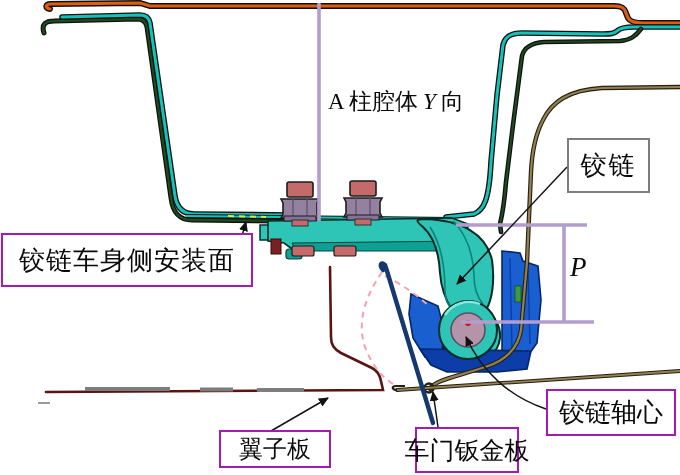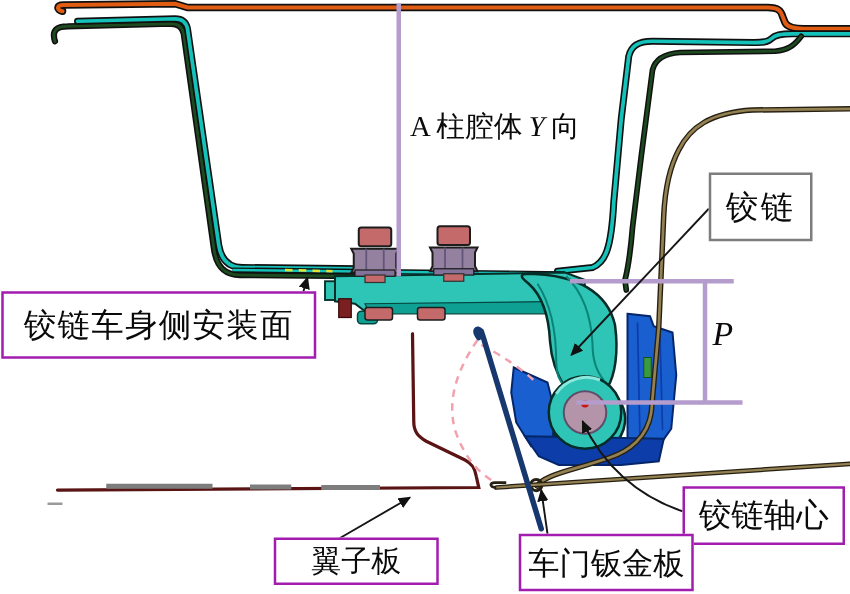--- a/index.html
+++ b/index.html
@@ -7,22 +7,22 @@
          font-family:"Liberation Serif","DejaVu Serif",serif;}
   #art{position:absolute;left:0;top:0;}
   .label-box{position:absolute;display:flex;align-items:center;justify-content:center;
              background:#ffffff;border:2px solid #a21caf;color:#0a0a0a;box-sizing:border-box;
              font-family:"Liberation Serif","DejaVu Serif",serif;white-space:nowrap;}
   .free-text{position:absolute;color:#0a0a0a;white-space:nowrap;
              font-family:"Liberation Serif","DejaVu Serif",serif;}
   #label-mount{left:1px;top:233px;width:252px;height:54px;font-size:26px;letter-spacing:1px;border-width:2px;}
   #label-hinge{left:567px;top:138px;width:83px;height:55px;font-size:26px;letter-spacing:2px;border-color:#7d7d7d;}
   #label-axis{left:546px;top:389px;width:130px;height:47px;font-size:26px;}
-  #label-door{left:415px;top:427px;width:140px;height:46px;font-size:25px;}
-  #label-fender{left:219px;top:430px;width:132px;height:38px;font-size:24px;}
+  #label-door{left:415px;top:427px;width:104px;height:46px;font-size:25px;}
+  #label-fender{left:219px;top:430px;width:112px;height:38px;font-size:24px;}
   #apillar-label{left:328px;top:86px;font-size:23px;}
   #apillar-label .it{font-style:italic;margin:0 5px;}
   #p-label{left:570px;top:252px;font-size:27px;font-style:italic;}
 </style>
 </head>
 <body>
 
 <div id="stage">
 
 <svg id="art" width="680" height="475" viewBox="0 0 680 475">

